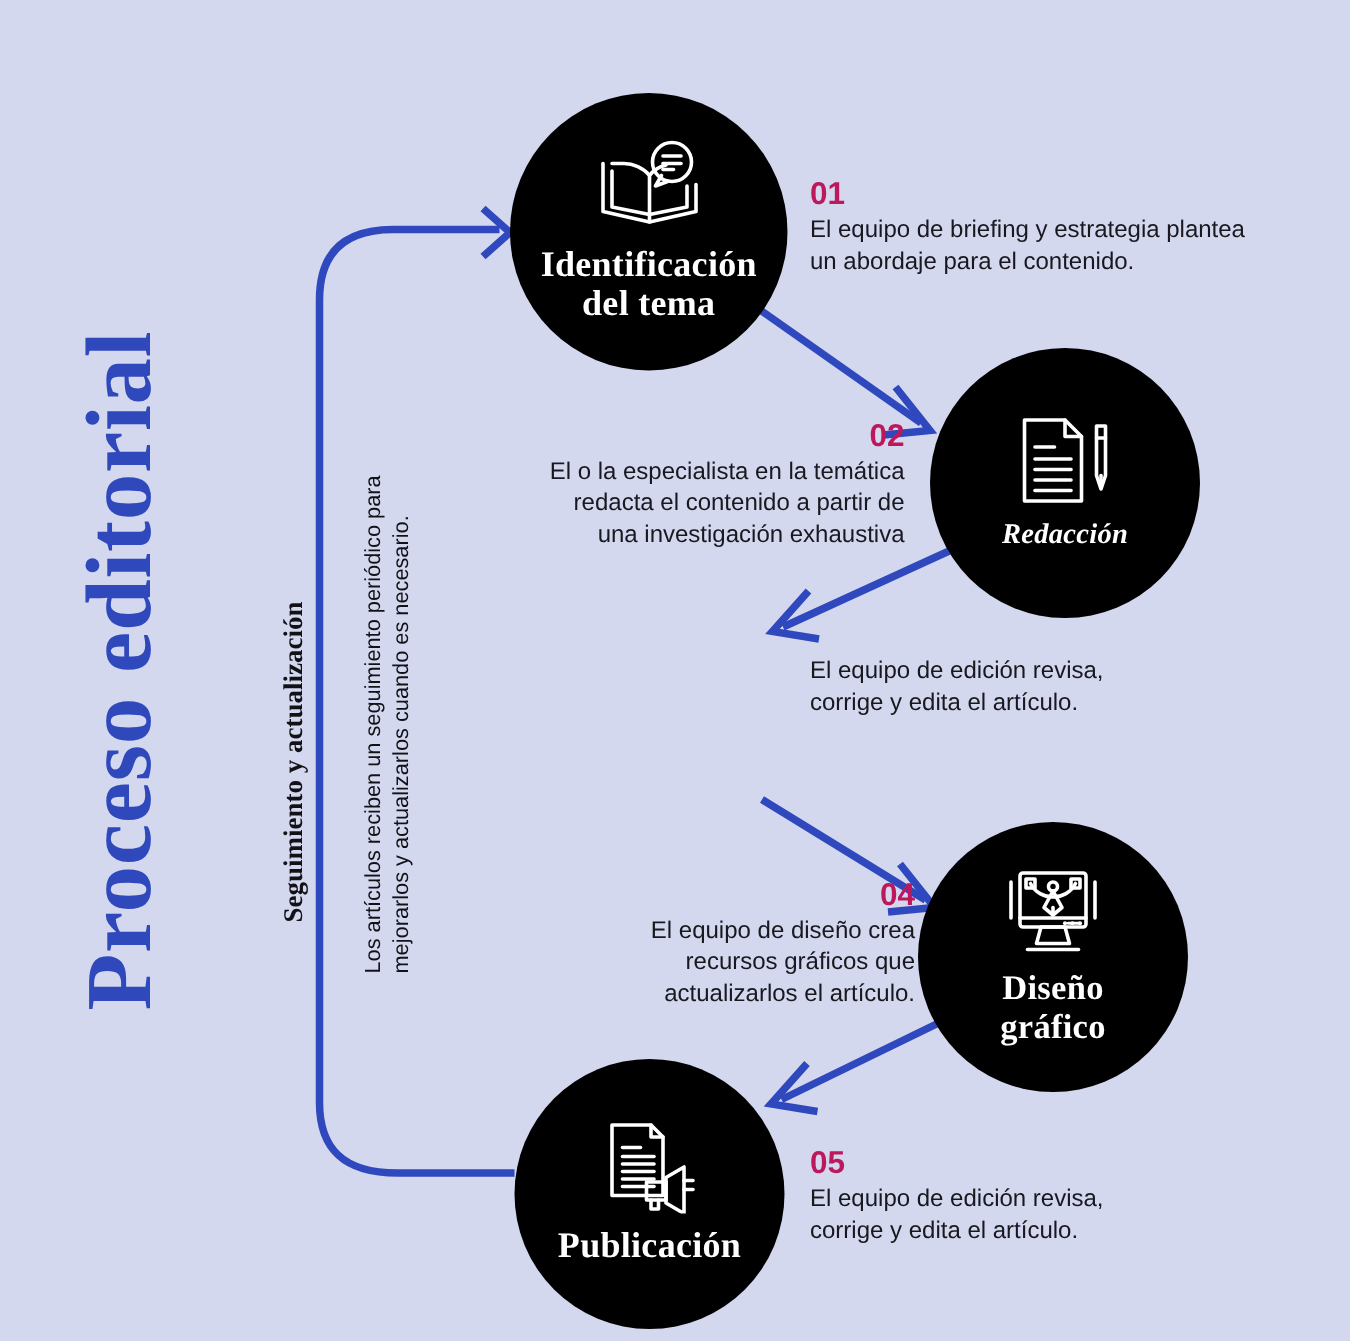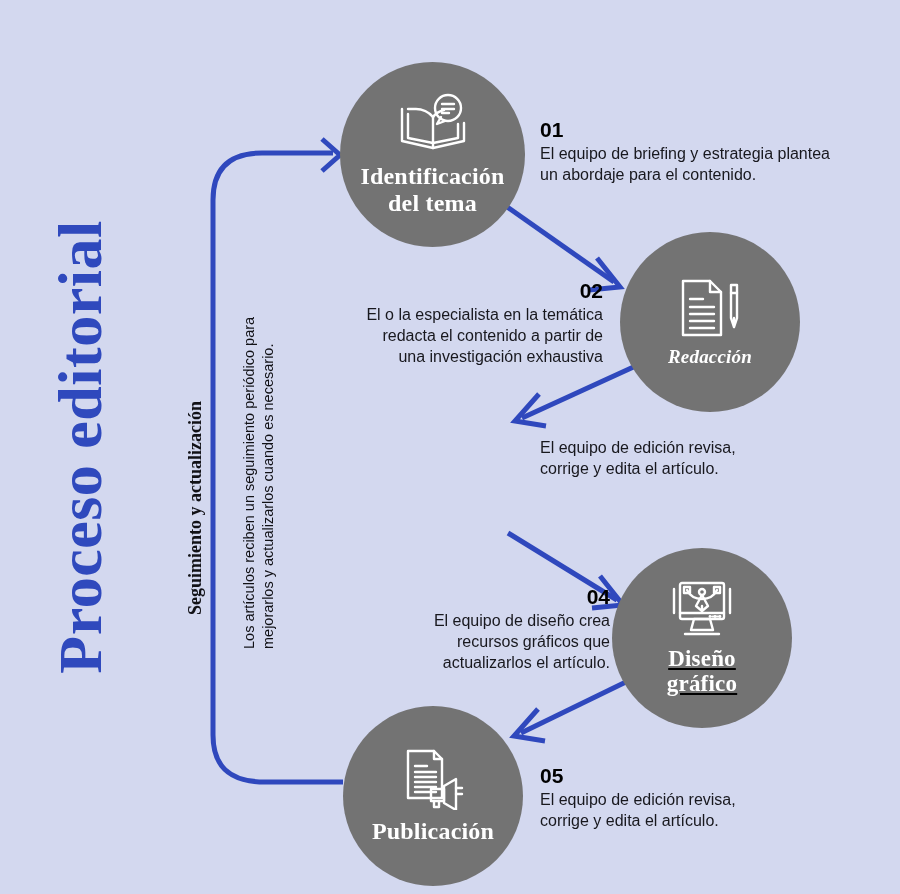--- a/index.html
+++ b/index.html
@@ -87,21 +87,21 @@
     color: #111116;
     font-size: 14.5px;
     line-height: 1.28;
     text-align: left;
   }
 
   
   .node {
     position: absolute;
     border-radius: 50%;
-    background: #737373;
+    background: #000000;
     display: flex;
     flex-direction: column;
     align-items: center;
     justify-content: center;
     box-sizing: border-box;
   }
   .node .node-icon {
     display: block;
     margin-bottom: 4px;
   }
@@ -131,21 +131,21 @@
   
   .step {
     position: absolute;
     color: #111116;
   }
   .step .step-num {
     font-size: 21px;
     font-weight: bold;
     line-height: 1.15;
     margin-bottom: 2px;
-    color: #000000;
+    color: #be185d;
   }
   .step .step-text {
     font-size: 16px;
     line-height: 1.3;
     color: #18181e;
     white-space: pre-line;
   }
   .step.left-align { text-align: left; }
   .step.right-align { text-align: right; }
 

